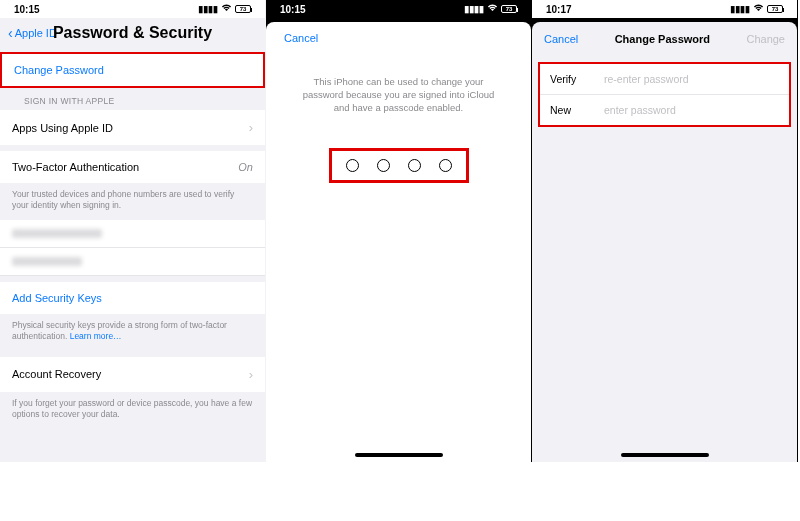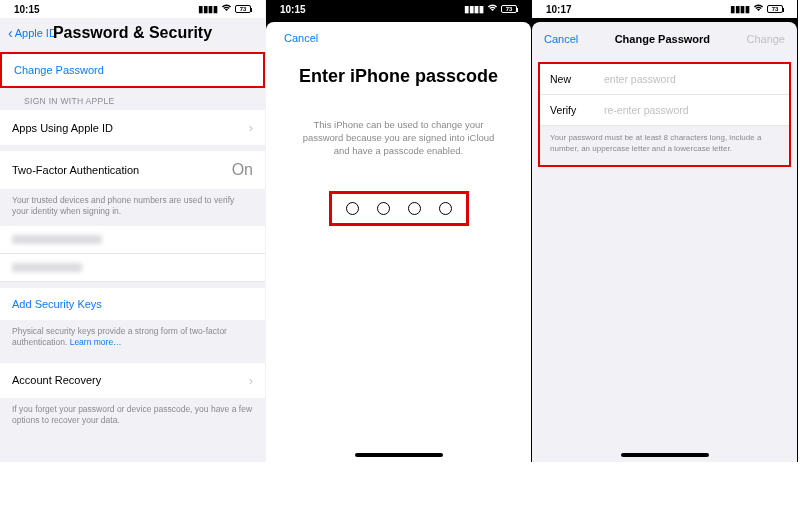--- a/index.html
+++ b/index.html
@@ -62,21 +62,21 @@
   .scroll { flex:1; overflow:hidden; }
   .cell-group { margin-top:6px; }
   .cell {
     background:#fff; padding:10px 12px;
     display:flex; align-items:center; justify-content:space-between;
     font-size:11px; color:#000;
     border-bottom:1px solid #e6e6ea;
   }
   .cell:last-child{ border-bottom:none; }
   .cell .link { color:#0a7aff; }
-  .cell .value { color:#8e8e93; font-size:16px; }
+  .cell .value { color:#8e8e93; font-size:11px;font-style:italic; }
   .cell .chev-r { color:#c6c6c8; font-size:13px; }
   .footer-text {
     font-size:8.5px; color:#8a8a8e; padding:6px 12px 8px; line-height:1.35;
   }
   .header-text{
     font-size:8.5px; color:#8a8a8e; padding:8px 24px 4px; text-transform:uppercase; letter-spacing:.3px;
   }
   .header-right{ display:flex; justify-content:space-between; align-items:center;}
   .header-right .edit{ color:#0a7aff; text-transform:none; font-size:10px; letter-spacing:0;}
   .blur-row{ background:#fff; padding:9px 12px; border-bottom:1px solid #e6e6ea;}
@@ -227,21 +227,20 @@
             <path d="M6 8 L4.2 6.2 A2.5 2.5 0 0 1 7.8 6.2 Z M2.5 4.5 A5 5 0 0 1 9.5 4.5 L8.3 5.7 A3.3 3.3 0 0 0 3.7 5.7 Z M0.8 2.8 A7.4 7.4 0 0 1 11.2 2.8 L10 4 A5.7 5.7 0 0 0 2 4 Z" fill="currentColor"></path>
           </svg>
       </span>
       <span class="batt-box">
           <span>73</span>
         </span>
     </span>
   </div>
   <div class="sheet-body">
     <div class="sheet-cancel">Cancel</div>
-    <div class="sheet-title">Enter iPhone passcode</div>
     <div class="sheet-desc">This iPhone can be used to change your password because you are signed into iCloud and have a passcode enabled.</div>
     <div class="dots-wrap">
       <div class="dot"></div>
       <div class="dot"></div>
       <div class="dot"></div>
       <div class="dot"></div>
     </div>
     <div class="home-ind"></div>
   </div>
 </div>
@@ -262,24 +261,23 @@
     </span>
   </div>
   <div class="change-sheet">
     <div class="change-nav">
       <span class="cn-cancel">Cancel</span>
       <span class="cn-title">Change Password</span>
       <span class="cn-action">Change</span>
     </div>
     <div class="form-red">
       <div class="form-row">
+        <span class="lbl">Verify</span>
+        <input type="password" placeholder="re-enter password" style="">
+      </div>
+      <div class="form-row">
         <span class="lbl">New</span>
         <input type="password" placeholder="enter password" style="">
       </div>
-      <div class="form-row">
-        <span class="lbl">Verify</span>
-        <input type="password" placeholder="re-enter password" style="">
-      </div>
-      <div class="form-hint">Your password must be at least 8 characters long, include a number, an uppercase letter and a lowercase letter.</div>
     </div>
     <div class="home-ind" style="background:#000"></div>
   </div>
 </div>
 
 </body></html>

